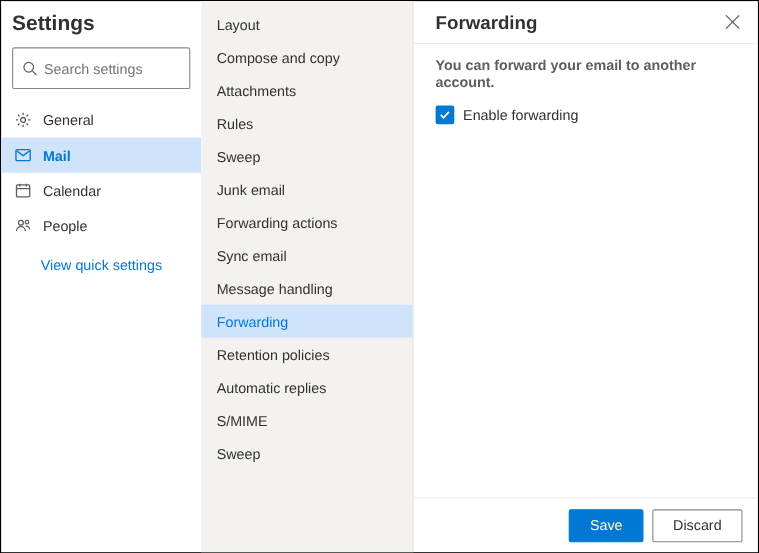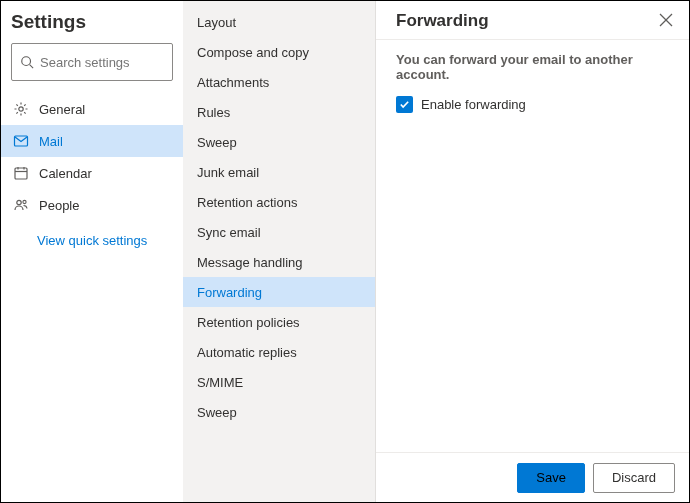--- a/index.html
+++ b/index.html
@@ -7,21 +7,21 @@
   .root { display: flex; width: 100%; height: 100%; border: 1px solid #000; }
   
   .col-left { width: 182px; height: 100%; display: flex; flex-direction: column; padding: 6px 0 0 0; }
   .title { font-size: 19px; font-weight: 600; padding: 4px 10px 10px 10px; }
   .search-wrap { padding: 0 10px 12px 10px; }
   .search { display: flex; align-items: center; border: 1px solid #8a8886; border-radius: 2px; height: 38px; padding: 0 8px; gap: 6px; }
   .search input { border: none; outline: none; width: 100%; font-size: 13px; color: #605e5c; background: transparent; }
   .nav { display: flex; flex-direction: column; }
   .nav-item { display: flex; align-items: center; gap: 10px; height: 32px; padding: 0 12px; cursor: pointer; color: #323130; }
   .nav-item.active { background: #cfe4fa; color: #0078d4; }
-  .nav-item.active .nav-label { font-weight: 400; color:#0078d4; }
+  .nav-item.active .nav-label { font-weight: 700; color:#0078d4; }
   .nav-item .ico { width: 16px; height: 16px; display:flex; align-items:center; justify-content:center; color: #605e5c; }
   .nav-item.active .ico { color: #0078d4; }
   .quick { padding: 12px 0 0 36px; color: #0078d4; font-size: 13px; cursor: pointer; }
   
   .col-mid { width: 192px; height: 100%; background: #f3f2f1; display: flex; flex-direction: column; padding-top: 6px; }
   .mid-item { height: 30px; display: flex; align-items: center; padding: 0 14px; font-size: 13px; color: #323130; cursor: pointer; }
   .mid-item.active { background: #cfe4fa; color: #0078d4; }
   
   .col-right { flex: 1; height: 100%; display: flex; flex-direction: column; border-left: 1px solid #e1dfdd; }
   .r-head { display: flex; align-items: center; justify-content: space-between; padding: 10px 14px 8px 20px; }
@@ -30,21 +30,21 @@
   .r-body { flex: 1; padding: 8px 20px 0 20px; border-top: 1px solid #edebe9; }
   .desc { color: #605e5c; font-size: 13px; margin: 4px 0 14px 0; font-weight: bold; }
   .chk-row { display: flex; align-items: center; gap: 8px; margin-bottom: 10px; }
   .chkbox { width: 17px; height: 17px; border-radius: 2px; background: #0078d4; display: flex; align-items: center; justify-content: center; flex-shrink:0; }
   .sub { padding-left: 24px; }
   .fld-label { font-weight: 600; font-size: 13px; margin-bottom: 5px; display: block; }
   .email-box-frame { border: 3px solid #d13438; border-radius: 4px; padding: 2px; width: 252px; margin-bottom: 14px; }
   .email-box { width: 100%; border: 1px solid #8a8886; height: 28px; padding: 0 8px; font-size: 12.5px; color: #323130; outline:none; }
   .r-foot { border-top: 1px solid #edebe9; height: 50px; display: flex; align-items: center; justify-content: flex-end; padding: 0 14px; gap: 8px; }
   .btn { height: 30px; padding: 0 18px; font-size: 13px; border-radius: 2px; cursor: pointer; display: flex; align-items:center; }
-  .btn-primary { background: #0078d4; color: #000000; border: 1px solid #0078d4; }
+  .btn-primary { background: #0078d4; color: #fef9c3; border: 1px solid #0078d4; }
   .btn-secondary { background: #fff; color: #323130; border: 1px solid #8a8886; }
   svg { display:block; }
 </style>
 </head>
 <body>
 
 <div class="root">
 
   <div class="col-left">
     <div class="title">Settings</div>
@@ -104,21 +104,21 @@
     <div class="quick">View quick settings</div>
   </div>
 
   <div class="col-mid" id="mid">
       <div class="mid-item">Layout</div>
       <div class="mid-item">Compose and copy</div>
       <div class="mid-item">Attachments</div>
       <div class="mid-item">Rules</div>
       <div class="mid-item">Sweep</div>
       <div class="mid-item">Junk email</div>
-      <div class="mid-item">Retention actions</div>
+      <div class="mid-item">Forwarding actions</div>
       <div class="mid-item">Sync email</div>
       <div class="mid-item">Message handling</div>
       <div class="mid-item active">Forwarding</div>
       <div class="mid-item">Retention policies</div>
       <div class="mid-item">Automatic replies</div>
       <div class="mid-item">S/MIME</div>
       <div class="mid-item">Sweep</div>
     </div>
 
   <div class="col-right">

